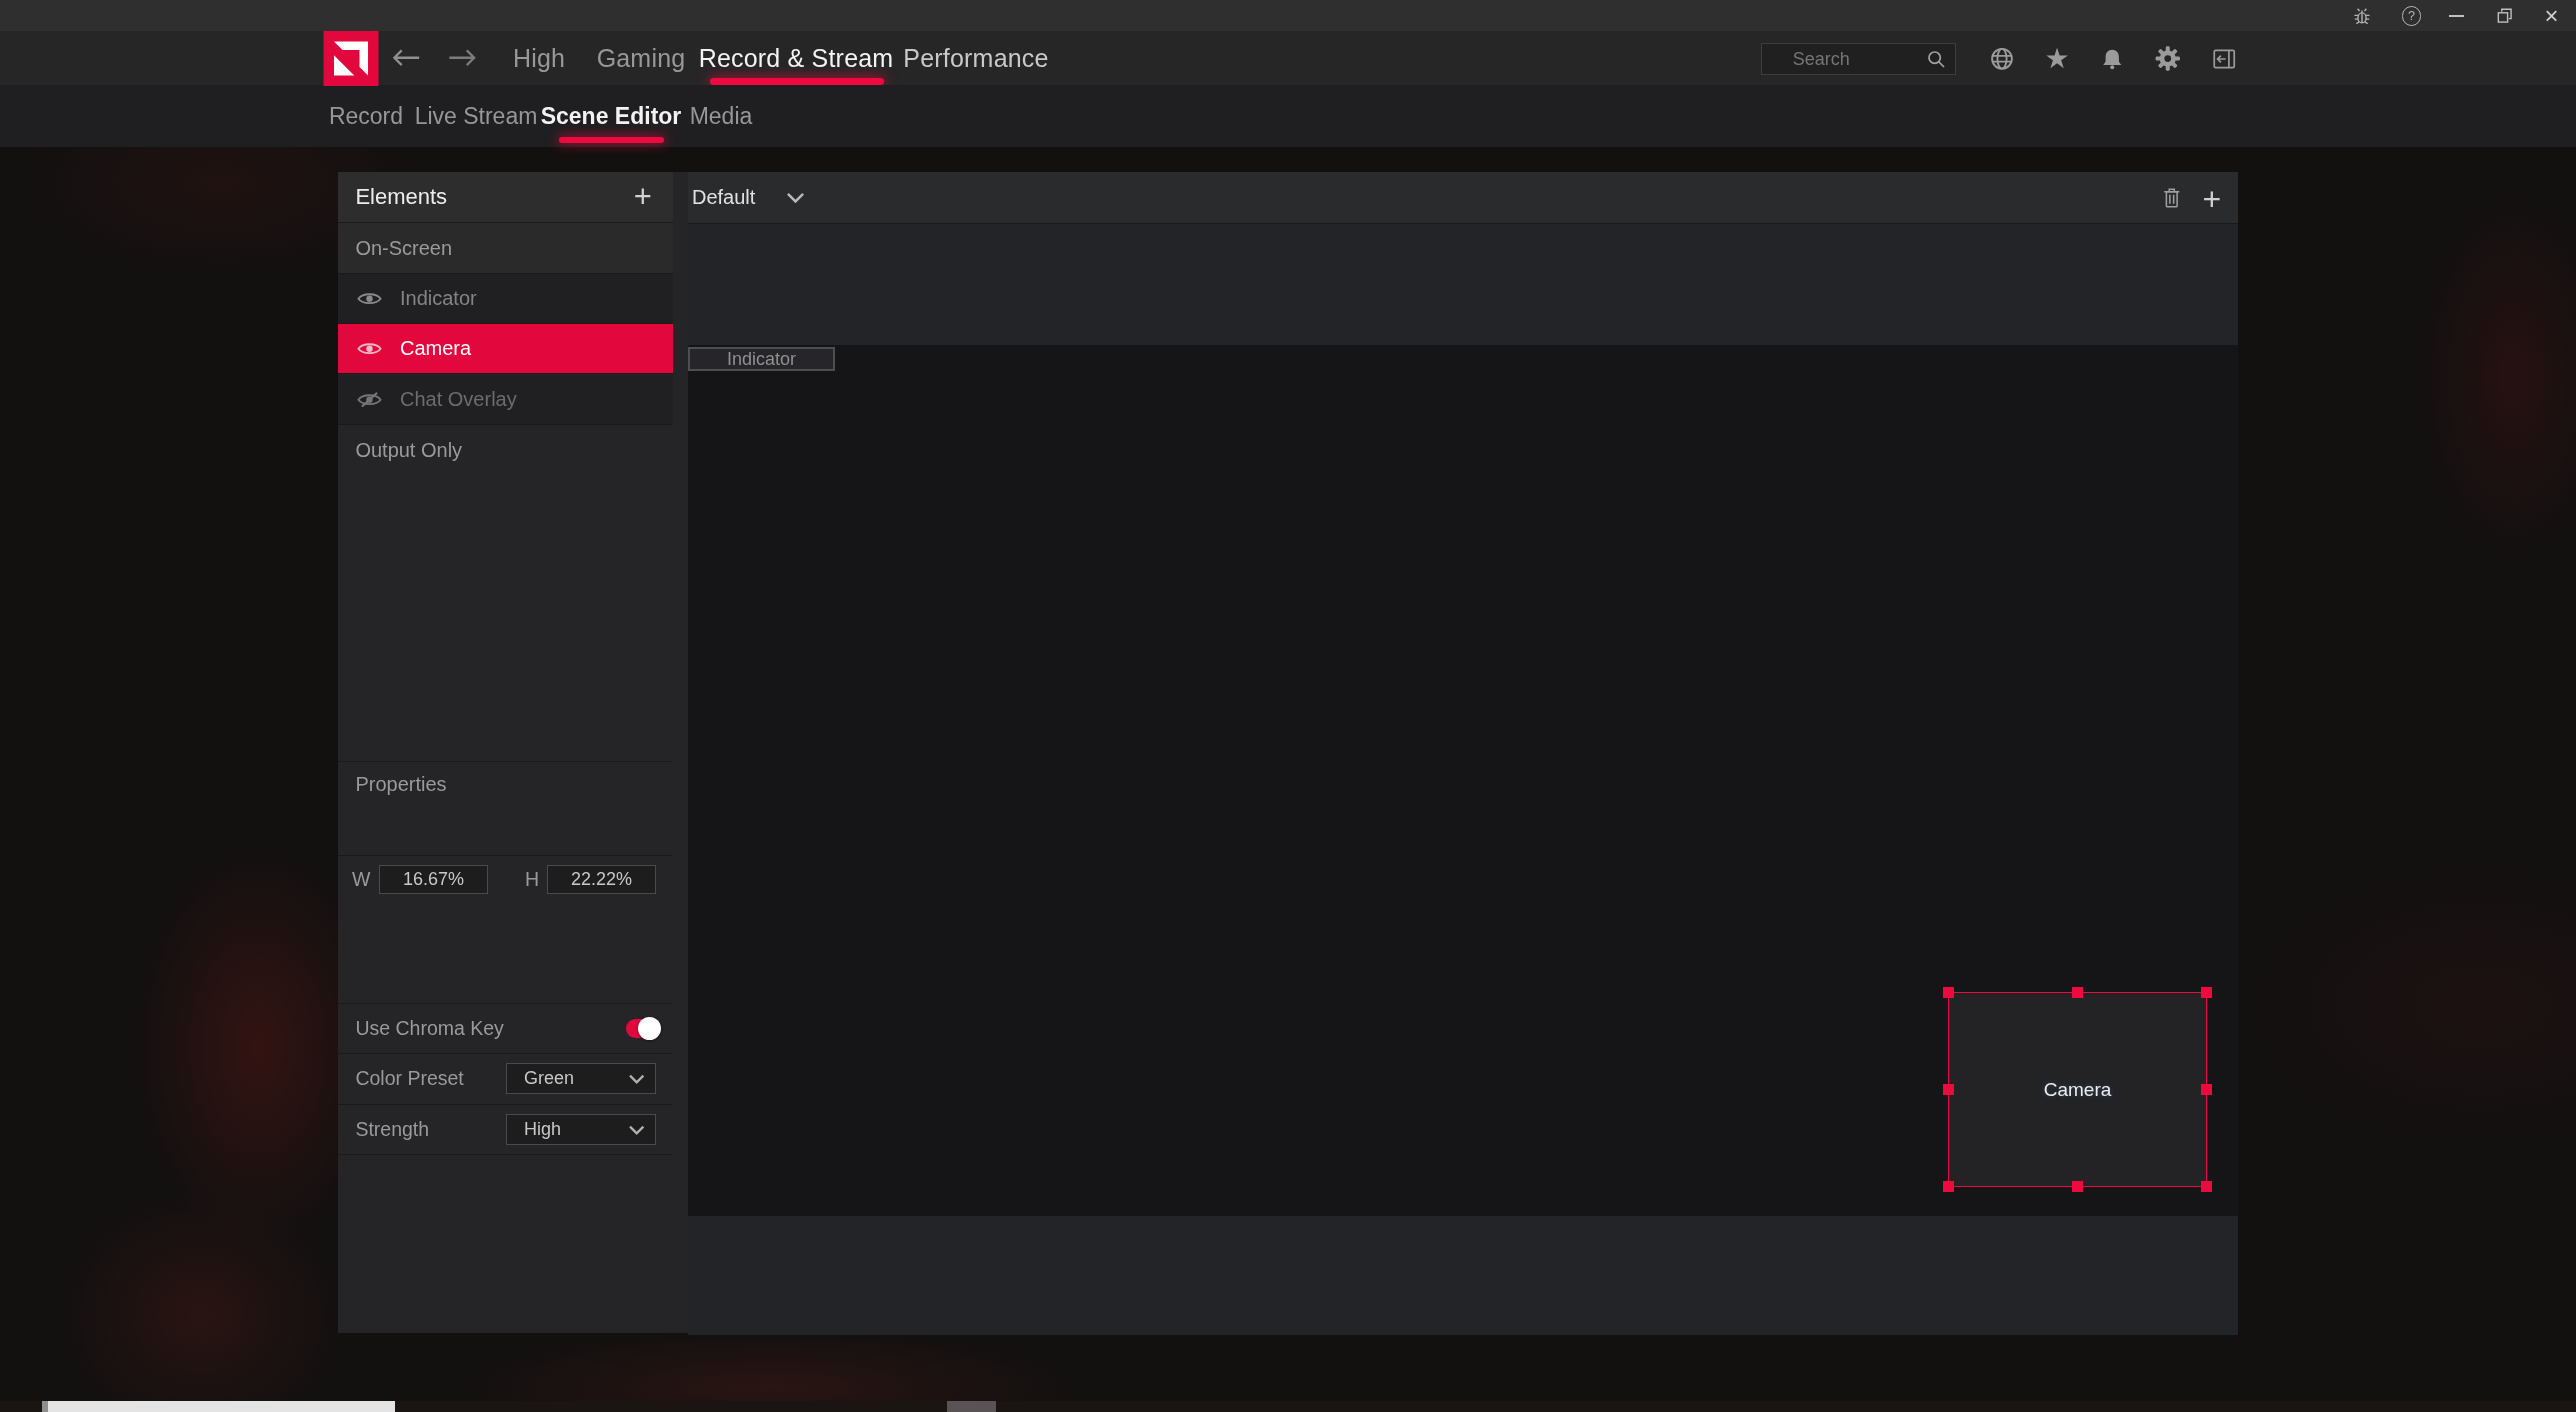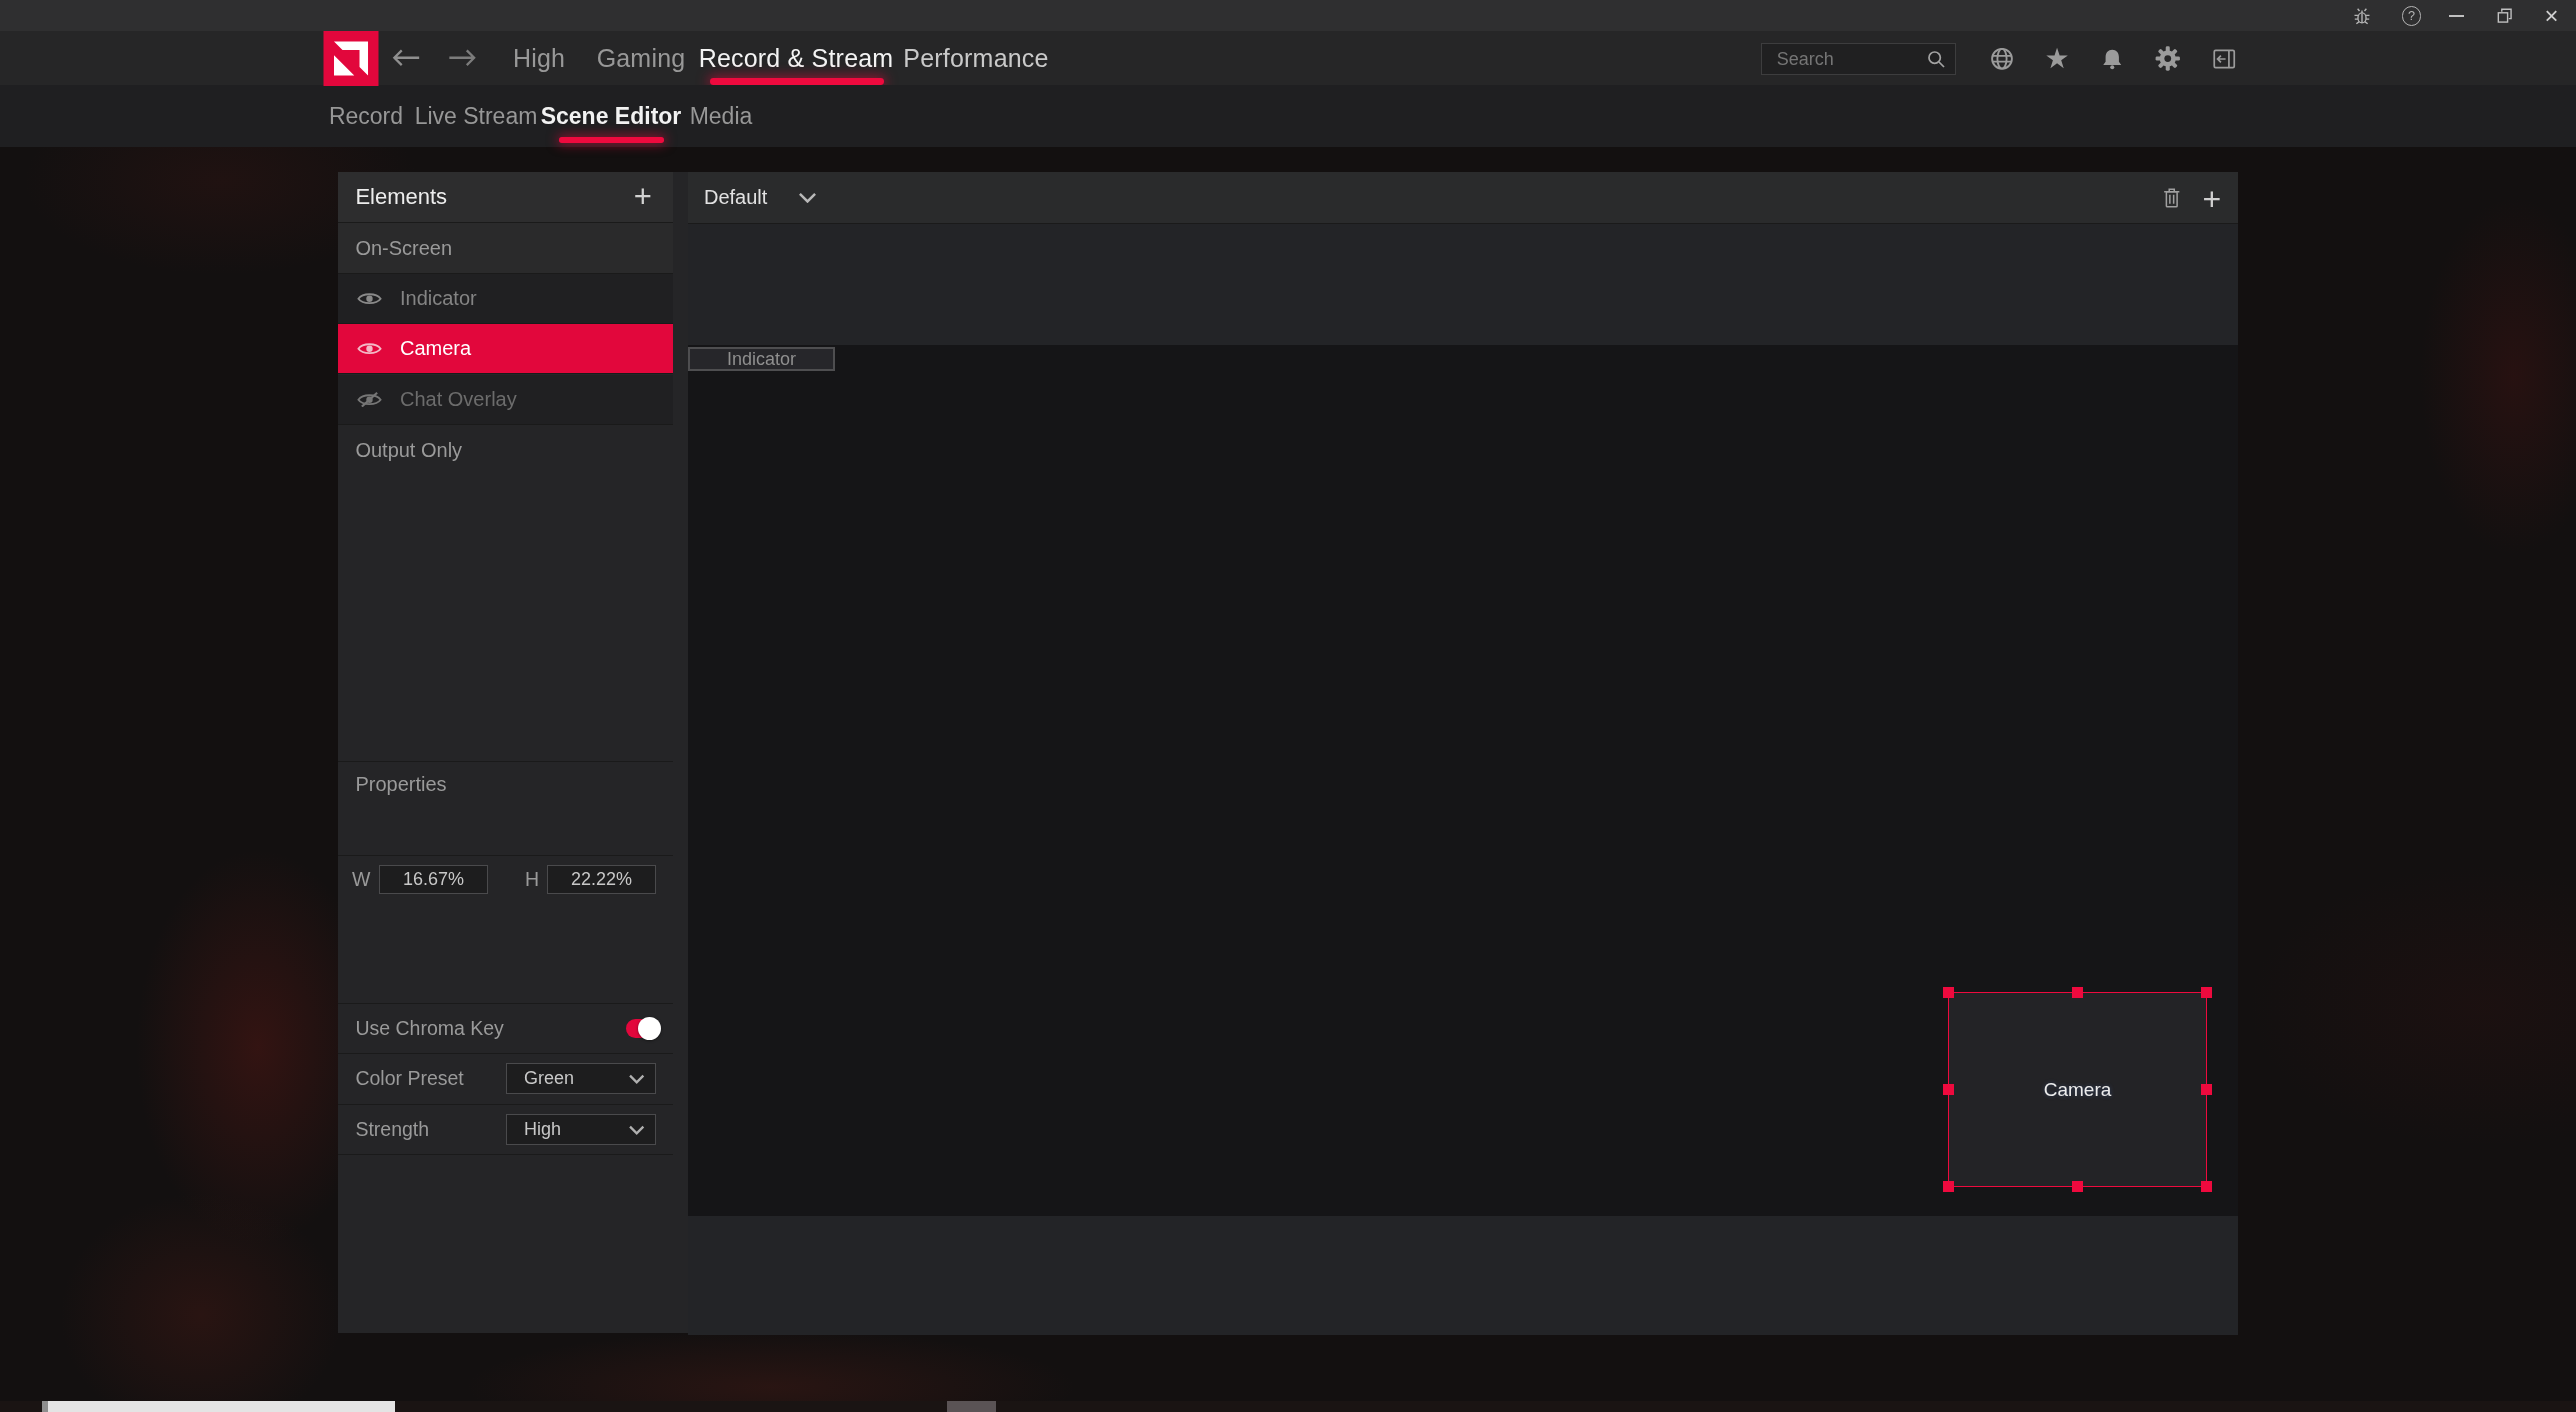--- a/index.html
+++ b/index.html
@@ -27,21 +27,21 @@
   .navbar{left:0;top:31px;width:2576px;height:54px;background:#262627;}
   .amd-logo{left:323px;top:31px;width:56px;height:55px;z-index:5;}
   .nav-item{top:31px;height:54px;display:flex;align-items:center;transform:translateX(-50%);
     font-size:25px;color:#989898;letter-spacing:0.2px;cursor:pointer;white-space:nowrap;}
   .nav-item.active{color:#f4f4f4;font-weight:400;}
   .nav-item.bright{color:#c9c9c9;}
   .nav-underline{left:710px;top:78px;width:174px;height:6.7px;border-radius:3.4px;background:#ee0a3e;
     box-shadow:0 0 12px 2px rgba(238,10,62,.55);}
   .nav-arrow{top:42px;width:32px;height:32px;display:flex;align-items:center;justify-content:center;cursor:pointer;}
   .search-box{left:1761px;top:43px;width:195px;height:32px;background:#202021;border:1.3px solid #3d3d3e;
-    display:flex;align-items:center;box-sizing:border-box;}
+    display:flex;align-items:center;box-sizing:border-box;padding-left:16px;}
   .search-box input{flex:1;background:transparent;border:none;outline:none;color:#9a9a9a;
     font-size:18px;font-family:inherit;padding:0 0 0 14.8px;min-width:0;}
   .search-box .mag{margin-right:9.4px;display:flex;}
   .nav-ico{top:44px;width:29.5px;height:29.5px;display:flex;align-items:center;justify-content:center;
     transform:translateX(-50%);cursor:pointer;}
   .star-glyph{font-size:28px;color:#9b9b9b;line-height:1;}
   
   .subnav{left:0;top:85px;width:2576px;height:62px;background:#1f1f21;}
   .sub-item{top:85px;height:62px;display:flex;align-items:center;transform:translateX(-50%);
     font-size:23px;color:#979797;cursor:pointer;white-space:nowrap;}
@@ -91,21 +91,21 @@
     box-sizing:border-box;background:#1d1d1e;display:flex;align-items:center;justify-content:center;
     font-size:15.4px;color:#c8c8c8;}
   .toggle{position:absolute;left:288px;top:50%;margin-top:-9.4px;width:32px;height:19px;border-radius:9.4px;
     background:#e2073c;cursor:pointer;}
   .toggle .knob{position:absolute;right:-2.7px;top:-2px;width:23px;height:23px;border-radius:50%;background:#fff;
     box-shadow:0 0.7px 2.7px rgba(0,0,0,.5);}
   
   .canvas{left:688px;top:172px;width:1550px;height:1163px;background:#232427;}
   .cv-header{left:0;top:0;width:1550px;height:52px;background:#2a2b2c;border-bottom:1.3px solid #1a1a1a;
     box-sizing:border-box;display:flex;align-items:center;}
-  .scene-select{margin-left:16px;display:flex;align-items:center;cursor:pointer;text-align:right;}
+  .scene-select{margin-left:4px;display:flex;align-items:center;cursor:pointer;text-align:right;}
   .scene-select .sval{font-size:20px;color:#e2e2e2;}
   .scene-select .chev{margin-left:31px;display:flex;}
   .cv-tool{position:absolute;top:12px;width:29.5px;height:29.5px;display:flex;align-items:center;justify-content:center;cursor:pointer;}
   .cv-trash{left:1469px;}
   .cv-add{left:1509px;color:#cfcfcf;font-size:32px;font-weight:300;line-height:1;}
   .scene-area{left:0;top:173px;width:1550px;height:871px;background:#151517;}
   .indicator-el{left:0;top:175px;width:147px;height:24px;background:#26262a;border:2px solid #4e4e50;
     box-sizing:border-box;display:flex;align-items:center;justify-content:center;
     font-size:18px;color:#8f8f8f;cursor:move;}
   .camera-el{left:1260px;top:820px;width:259px;height:195px;background:#232326;border:1.3px solid #ee0a3e;

